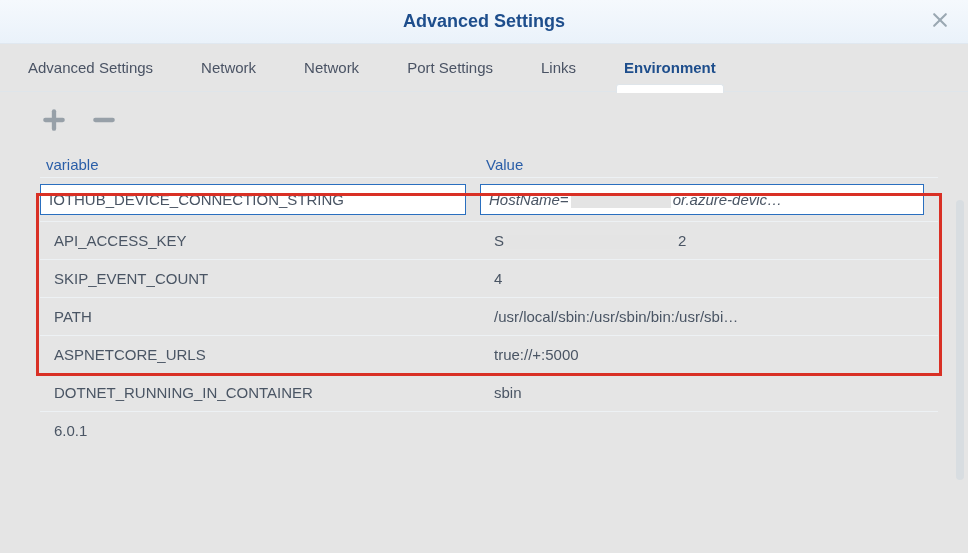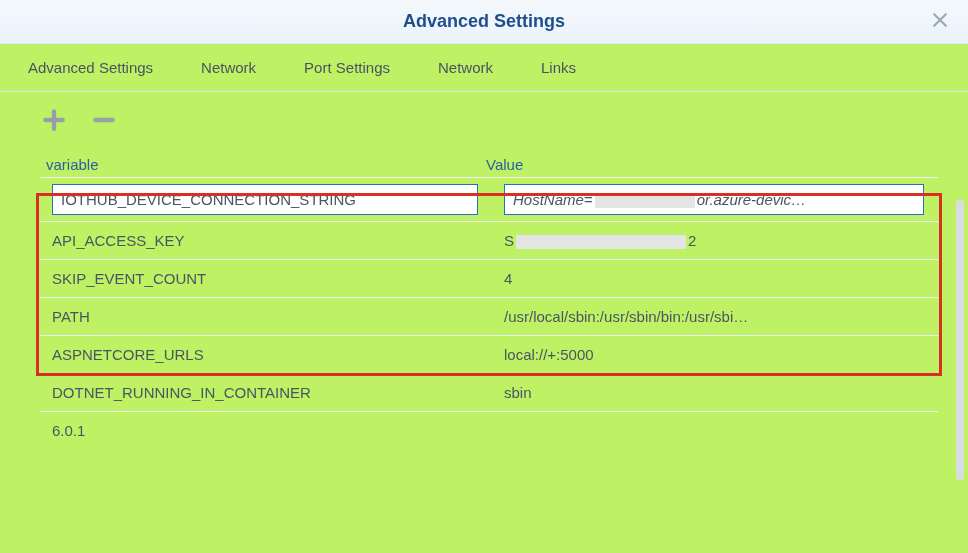--- a/index.html
+++ b/index.html
@@ -1,17 +1,17 @@
 <!DOCTYPE html>
 <html><head>
 <meta charset="utf-8">
 <style>
   * { box-sizing: border-box; margin: 0; padding: 0; }
   html, body { width: 968px; height: 553px; font-family: Verdana, Arial, sans-serif; color: #424242; background: #fff; }
-  .window { width: 968px; height: 553px; background: #bef264; position: relative; }
+  .window { width: 968px; height: 553px; background: #e5e5e5; position: relative; }
   .header {
     height: 44px;
     background: linear-gradient(#f5f9fd, #eaf2fa);
     display: flex; align-items: center; justify-content: center;
     position: relative;
     border-bottom: 1px solid #e0e8f0;
   }
   .header-title { color: #1e4e8c; font-weight: bold; font-size: 18px; }
   .close-x {
     position: absolute; right: 18px; top: 10px;
@@ -55,29 +55,28 @@
     display: flex; 
     color: #2a5ea8; font-size: 15px;
     border-bottom: 2px solid transparent;
     padding: 16px 6px 2px 6px;
   }
   .col-var { flex: 0 0 440px; }
   .col-val { flex: 1; }
   .rows { position: relative; }
   .row {
     display: flex; align-items: center;
-    padding: 10px 0;
+    padding: 10px 14px;
     border-top: 1px solid #edf1f4;
     font-size: 15px; color: #4a5564;
     font-family: Verdana, Arial, sans-serif;
   }
   .row .col-var, .row .col-val {
     white-space: nowrap; overflow: hidden; text-overflow: ellipsis;
     padding-right: 14px;
-    margin-left: 12px;
   }
   .edit-cell {
     border: 1px solid #2a6fbf;
     padding: 6px 8px;
     background: #fff;
     margin-right: 14px;
     font-size: 15px;
     color: #4a5564;
     font-family: Verdana, Arial, sans-serif;
     width: 100%;
@@ -119,27 +118,30 @@
 </div>
 
 <div class="tabs">
   <div class="tab">
         <span>Advanced Settings</span>
       </div>
   <div class="tab">
         <span>Network</span>
       </div>
   <div class="tab">
+        <span>Network</span>
+      </div>
+  <div class="tab">
         <span>Port Settings</span>
       </div>
   <div class="tab">
-        <span>Network</span>
-      </div>
-  <div class="tab">
         <span>Links</span>
+      </div>
+  <div class="tab active">
+        <span>Environment</span>
       </div>
 </div>
 
 <div class="toolbar">
   <span class="tool-btn">
     <svg viewBox="0 0 24 24" fill="none" stroke="currentColor" stroke-width="4" stroke-linecap="round">
       <line x1="12" y1="4" x2="12" y2="20"></line>
           <line x1="4" y1="12" x2="20" y2="12"></line>
     </svg>
   </span>
@@ -177,21 +179,21 @@
       <div class="col-val">4</div>
     </div>
 
     <div class="row">
       <div class="col-var">PATH</div>
       <div class="col-val">/usr/local/sbin:/usr/sbin/bin:/usr/sbi…</div>
     </div>
 
     <div class="row">
       <div class="col-var">ASPNETCORE_URLS</div>
-      <div class="col-val">local://+:5000</div>
+      <div class="col-val">true://+:5000</div>
     </div>
 
     <div class="row">
       <div class="col-var">DOTNET_RUNNING_IN_CONTAINER</div>
       <div class="col-val">sbin</div>
     </div>
 
     <div class="row">
       <div class="col-val">6.0.1</div>
     </div>

